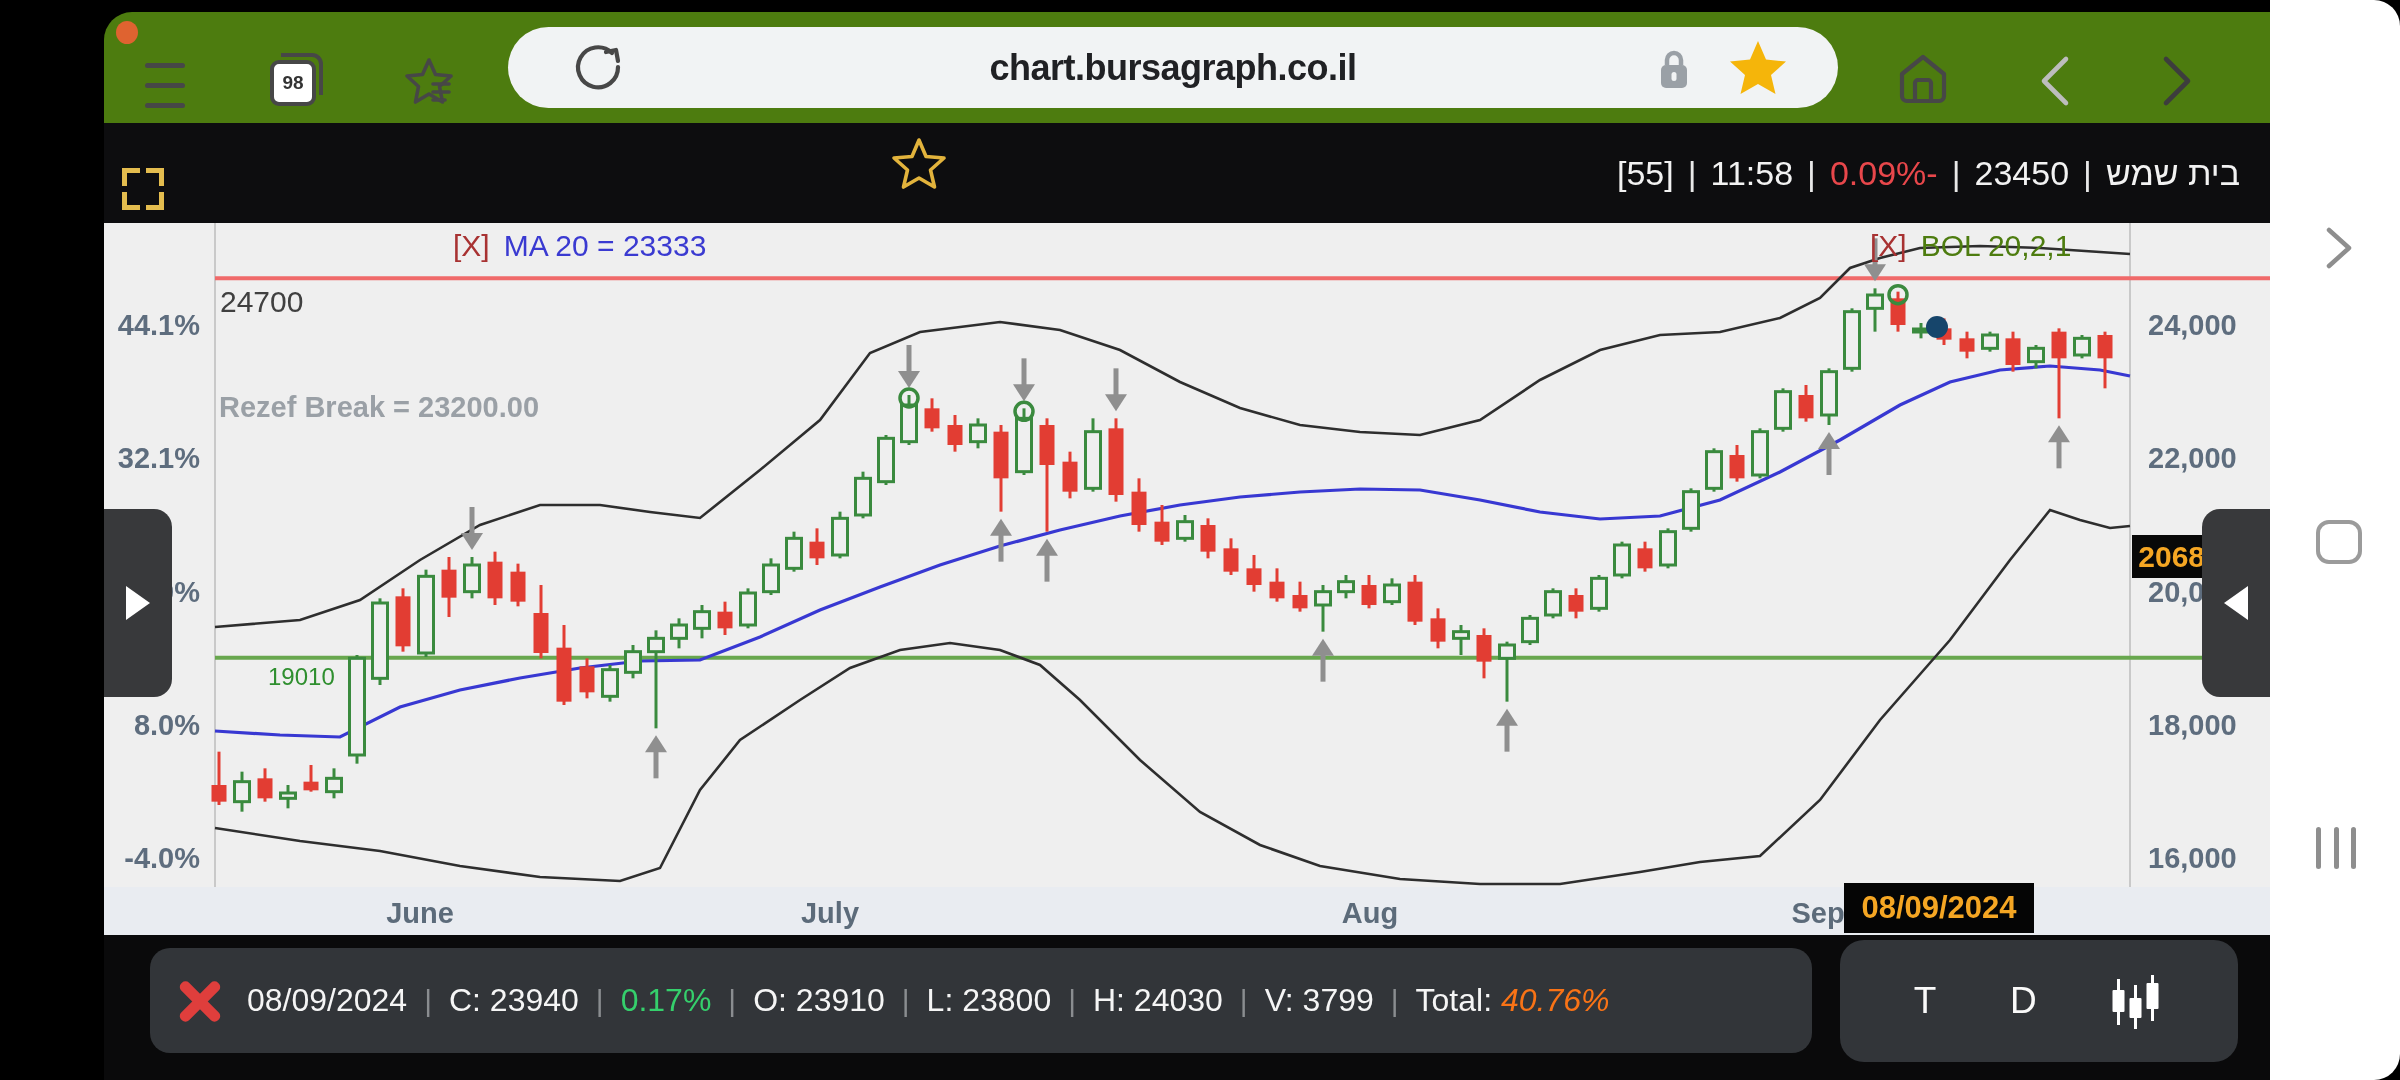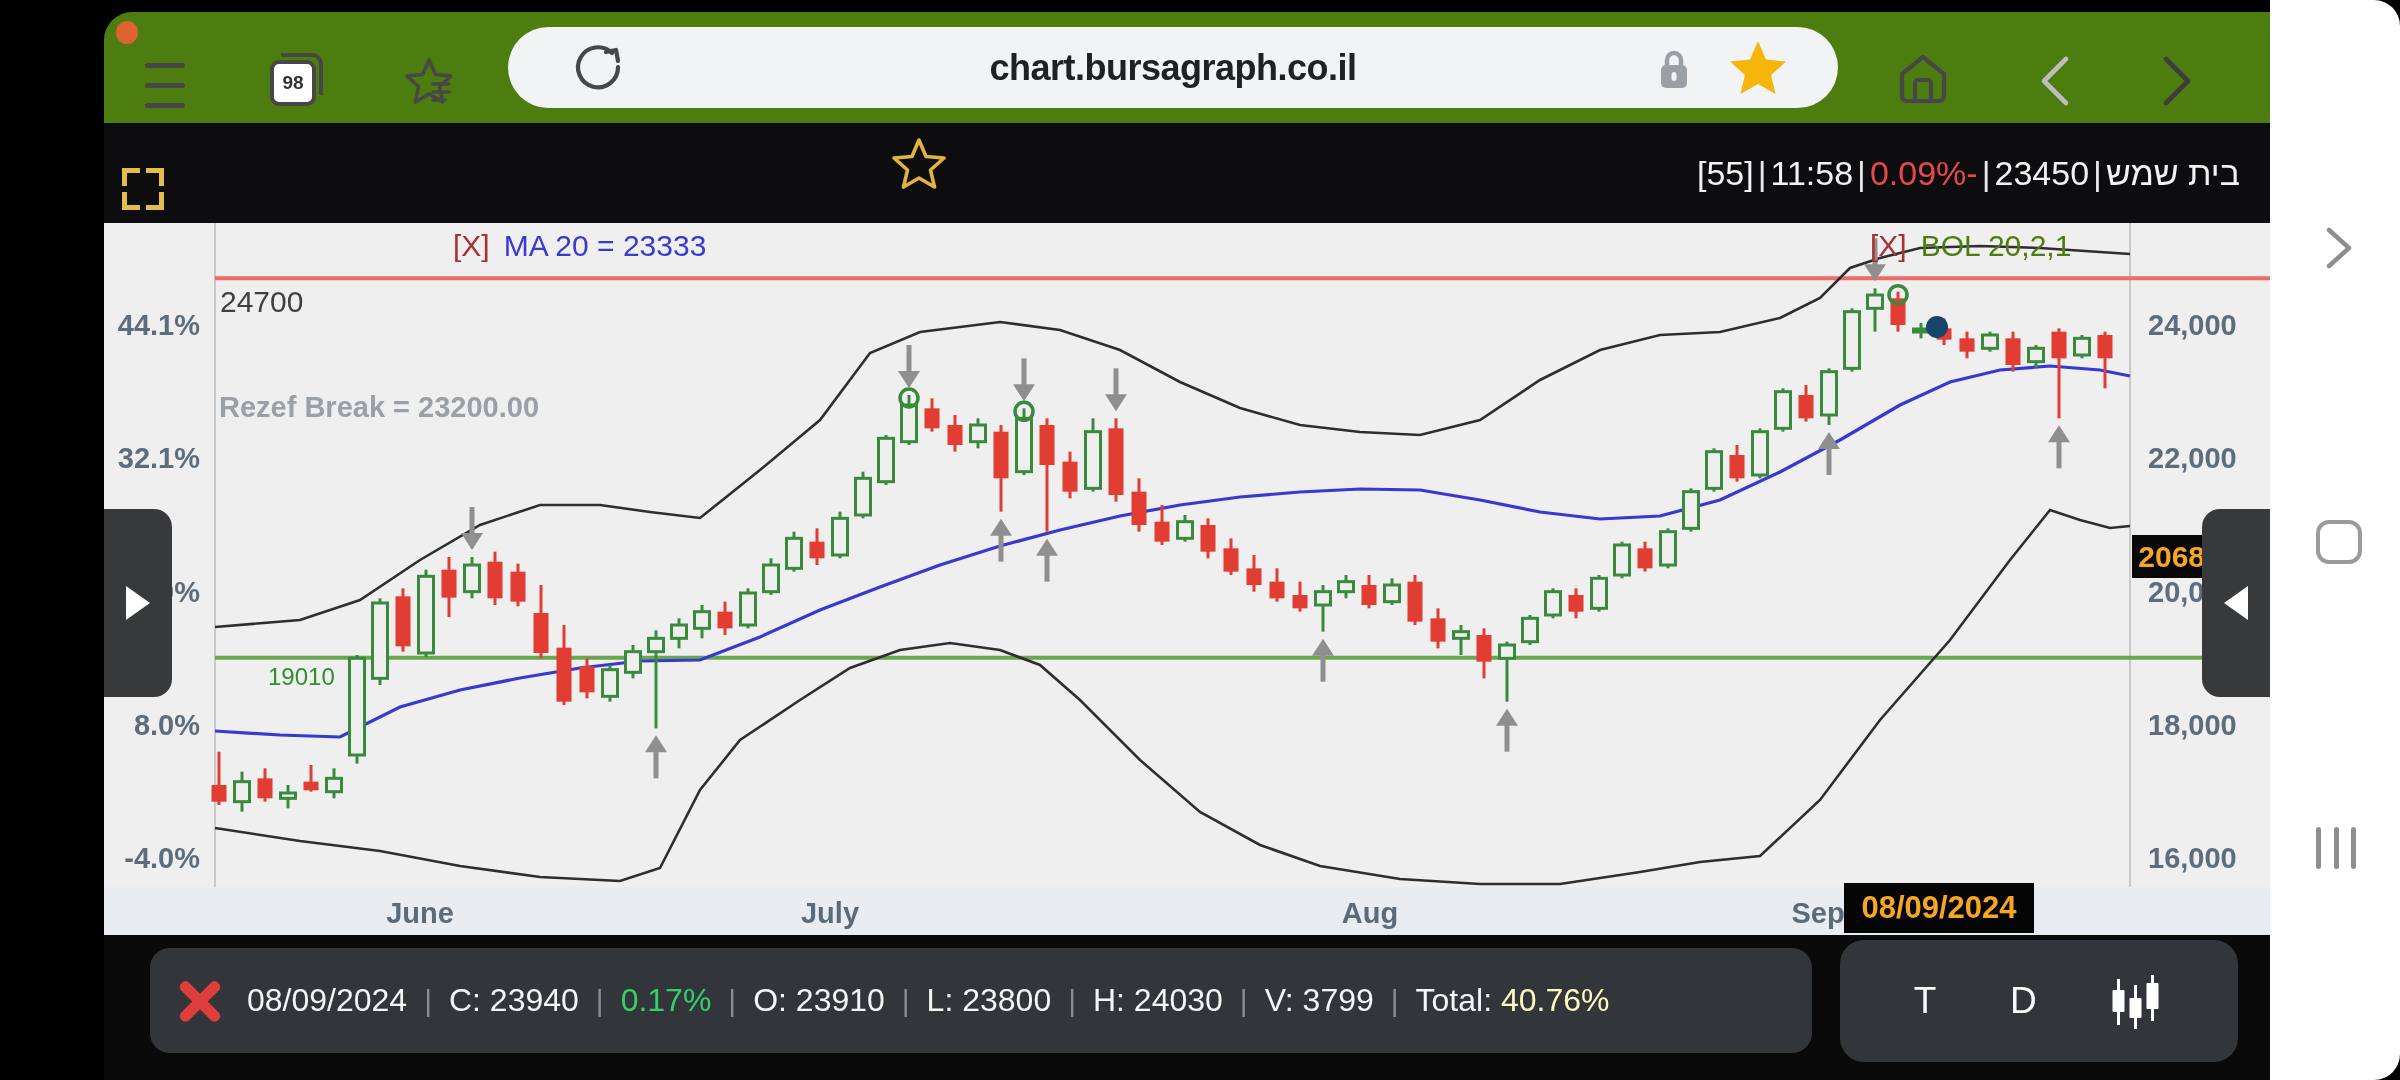--- a/index.html
+++ b/index.html
@@ -32,21 +32,21 @@
   .chev-fwd{left:2052px;}
   
   .ticker-bar{position:absolute;left:104px;top:123px;width:2166px;height:100px;background:#0d0d0f;}
   .fs-icon{position:absolute;left:18px;top:45px;width:42px;height:42px;}
   .fs-icon i{position:absolute;width:13px;height:13px;border:0 solid #e3bc4e;}
   .fs-icon .tl{left:0;top:0;border-left-width:5px;border-top-width:5px;}
   .fs-icon .tr{right:0;top:0;border-right-width:5px;border-top-width:5px;}
   .fs-icon .bl{left:0;bottom:0;border-left-width:5px;border-bottom-width:5px;}
   .fs-icon .br{right:0;bottom:0;border-right-width:5px;border-bottom-width:5px;}
   .hdr-star{position:absolute;left:787px;top:12px;}
-  .ticker-info{position:absolute;right:30px;top:0;height:100px;display:flex;align-items:center;gap:4px;
+  .ticker-info{position:absolute;right:30px;top:0;height:100px;display:flex;align-items:center;gap:14px;
     font-size:34px;color:#f2f2f2;direction:ltr;}
   .ticker-info .sep{color:#e8e8e8;font-weight:400;}
   
   .chart-area{position:absolute;left:104px;top:223px;width:2166px;height:712px;background:#efefef;}
   #chart-svg{position:absolute;left:0;top:0;}
   .chart-label{position:absolute;font-weight:400;white-space:nowrap;}
   .ma-label{left:349px;top:6px;font-size:30px;}
   .bol-label{left:1766px;top:6px;font-size:30px;}
   .xred{color:#a83232;margin-right:14px;}
   .ma-blue{color:#3a3ad1;}
@@ -424,21 +424,21 @@
         <span style="color: rgb(53, 208, 108);">0.17%</span>
         <span class="sep">|</span>
         <span>O: 23910</span>
         <span class="sep">|</span>
         <span>L: 23800</span>
         <span class="sep">|</span>
         <span>H: 24030</span>
         <span class="sep">|</span>
         <span>V: 3799</span>
         <span class="sep">|</span>
-        <span>Total: <span style="color: #fef9c3;">40.76%</span></span>
+        <span>Total: <span style="color: #f97316; font-style: italic;">40.76%</span></span>
       </div>
     <div class="tf-panel">
       <span>T</span>
       <span>D</span>
       <svg width="54" height="60" viewBox="0 0 54 60">
         <g fill="#fff">
           <rect x="7" y="8" width="3" height="46"></rect>
             <rect x="2.5" y="19" width="12" height="22" rx="1"></rect>
           <rect x="24" y="14" width="3" height="44"></rect>
             <rect x="19.5" y="27" width="12" height="20" rx="1"></rect>

